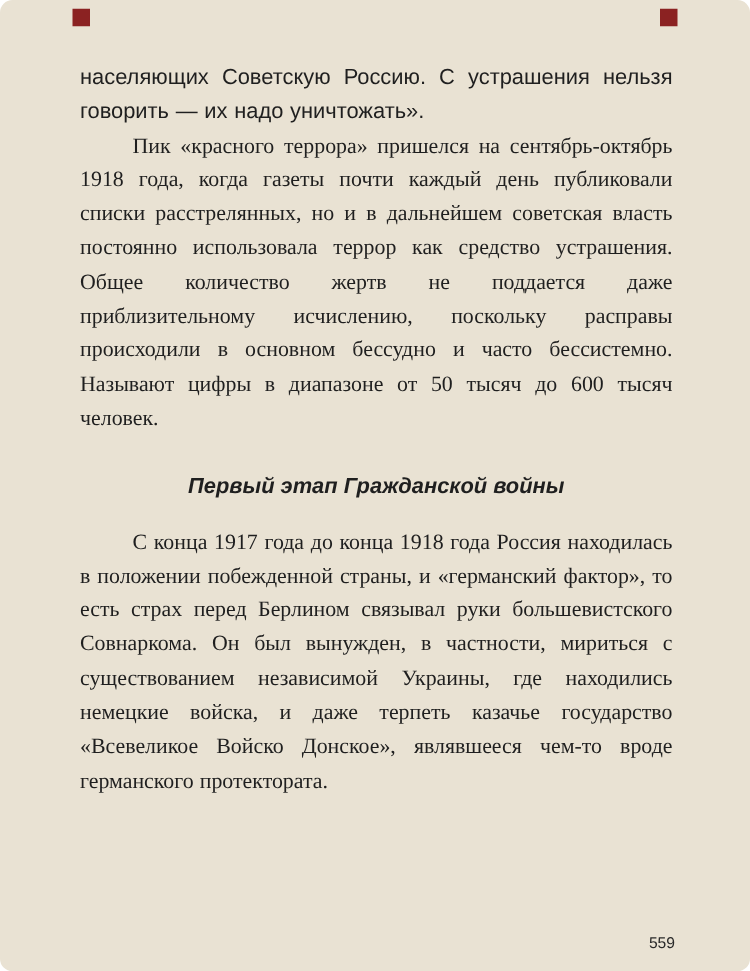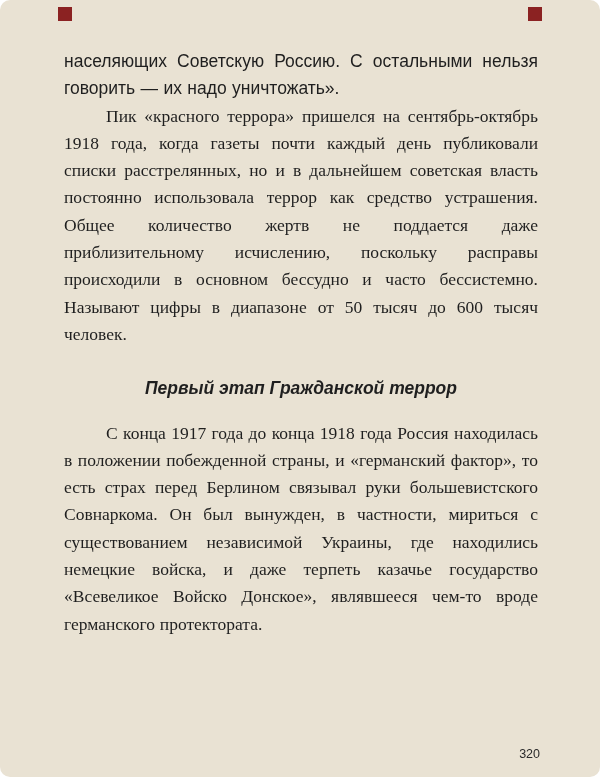--- a/index.html
+++ b/index.html
@@ -69,21 +69,21 @@
 </style>
 </head>
 <body>
 
 <div class="page">
 
   <div class="corner-mark left"></div>
   <div class="corner-mark right"></div>
 
   <div class="content">
-    <p class="para">населяющих Советскую Россию. С остальными нельзя говорить — их надо уничтожать».</p>
+    <p class="para">населяющих Советскую Россию. С устрашения нельзя говорить — их надо уничтожать».</p>
     <p class="para indent">Пик «красного террора» пришелся на сентябрь-октябрь 1918 года, когда газеты почти каждый день публиковали списки расстрелянных, но и в дальнейшем советская власть постоянно использовала террор как средство устрашения. Общее количество жертв не поддается даже приблизительному исчислению, поскольку расправы происходили в основном бессудно и часто бессистемно. Называют цифры в диапазоне от 50 тысяч до 600 тысяч человек.</p>
-    <h2 class="heading">Первый этап Гражданской террор</h2>
+    <h2 class="heading">Первый этап Гражданской войны</h2>
     <p class="para indent">С конца 1917 года до конца 1918 года Россия находилась в положении побежденной страны, и «германский фактор», то есть страх перед Берлином связывал руки большевистского Совнаркома. Он был вынужден, в частности, мириться с существованием независимой Украины, где находились немецкие войска, и даже терпеть казачье государство «Всевеликое Войско Донское», являвшееся чем-то вроде германского протектората.</p>
   </div>
 
-  <div class="page-number">320</div>
+  <div class="page-number">559</div>
 
 </div>
 
 </body></html>

